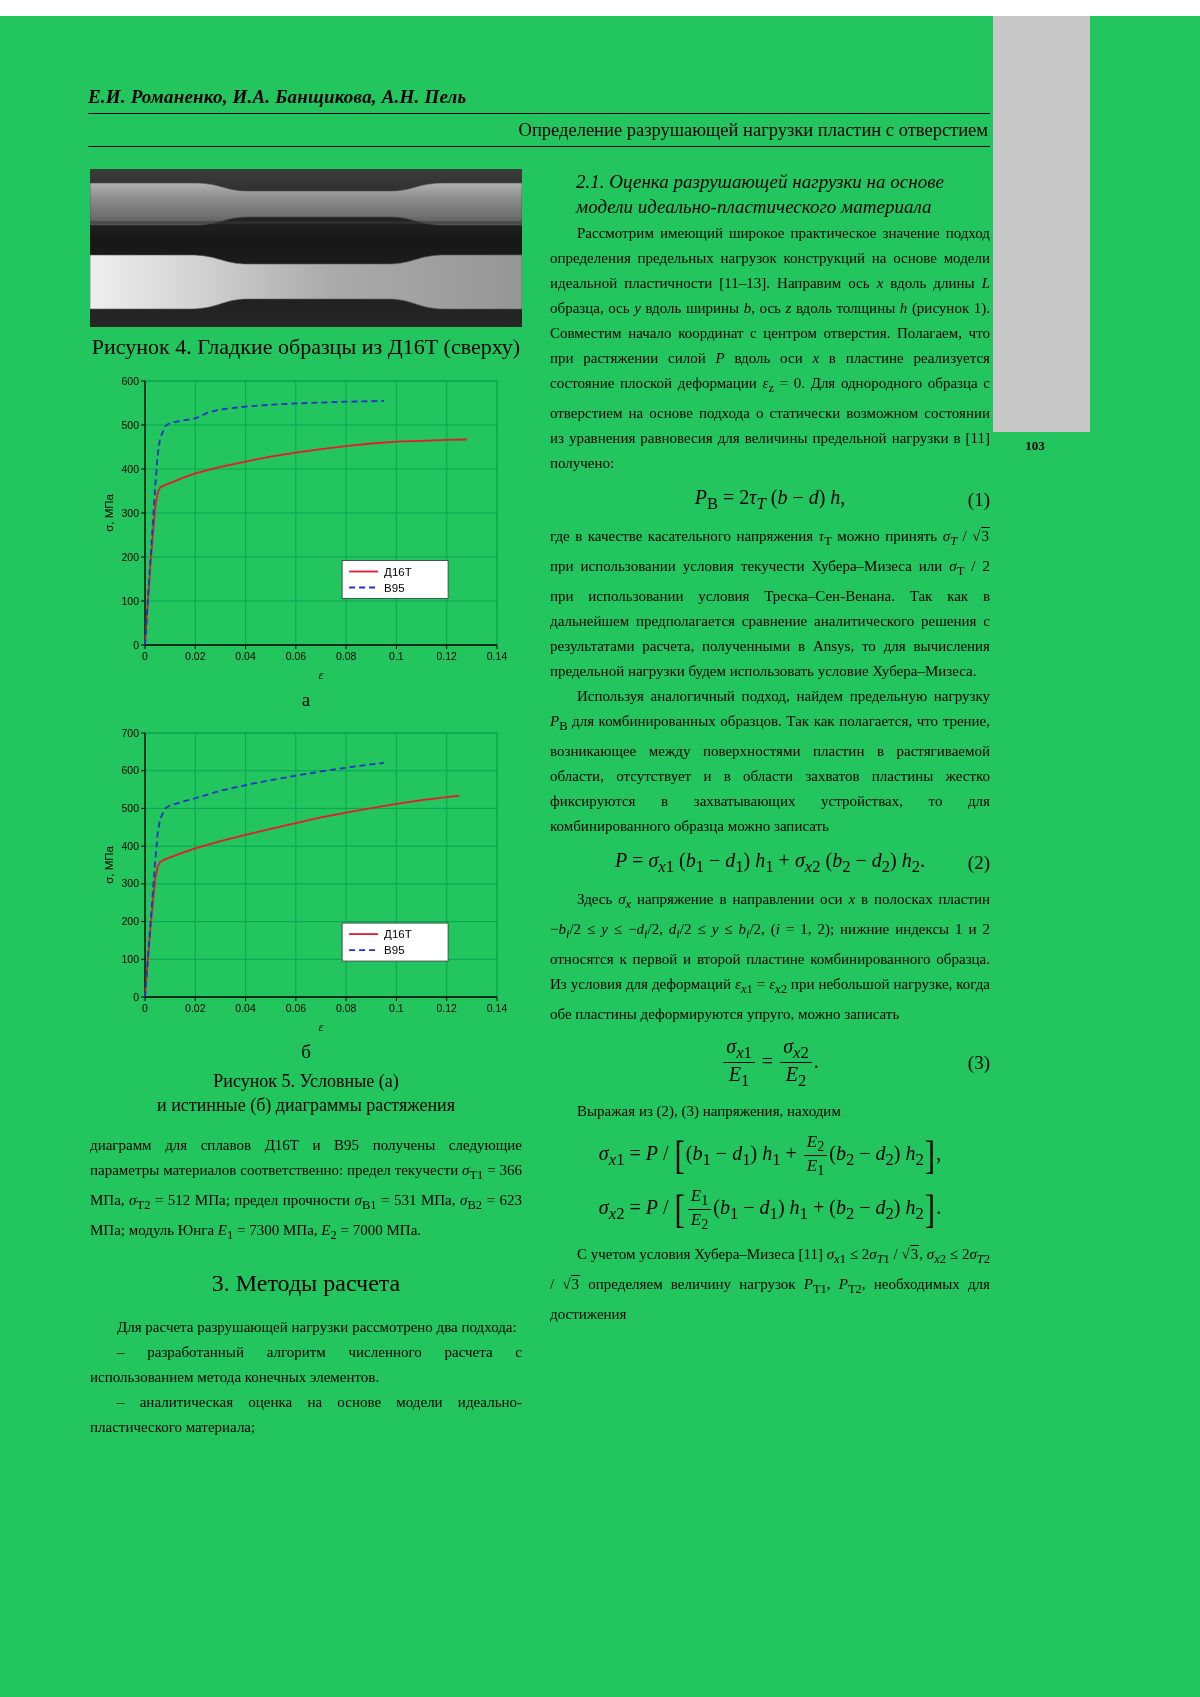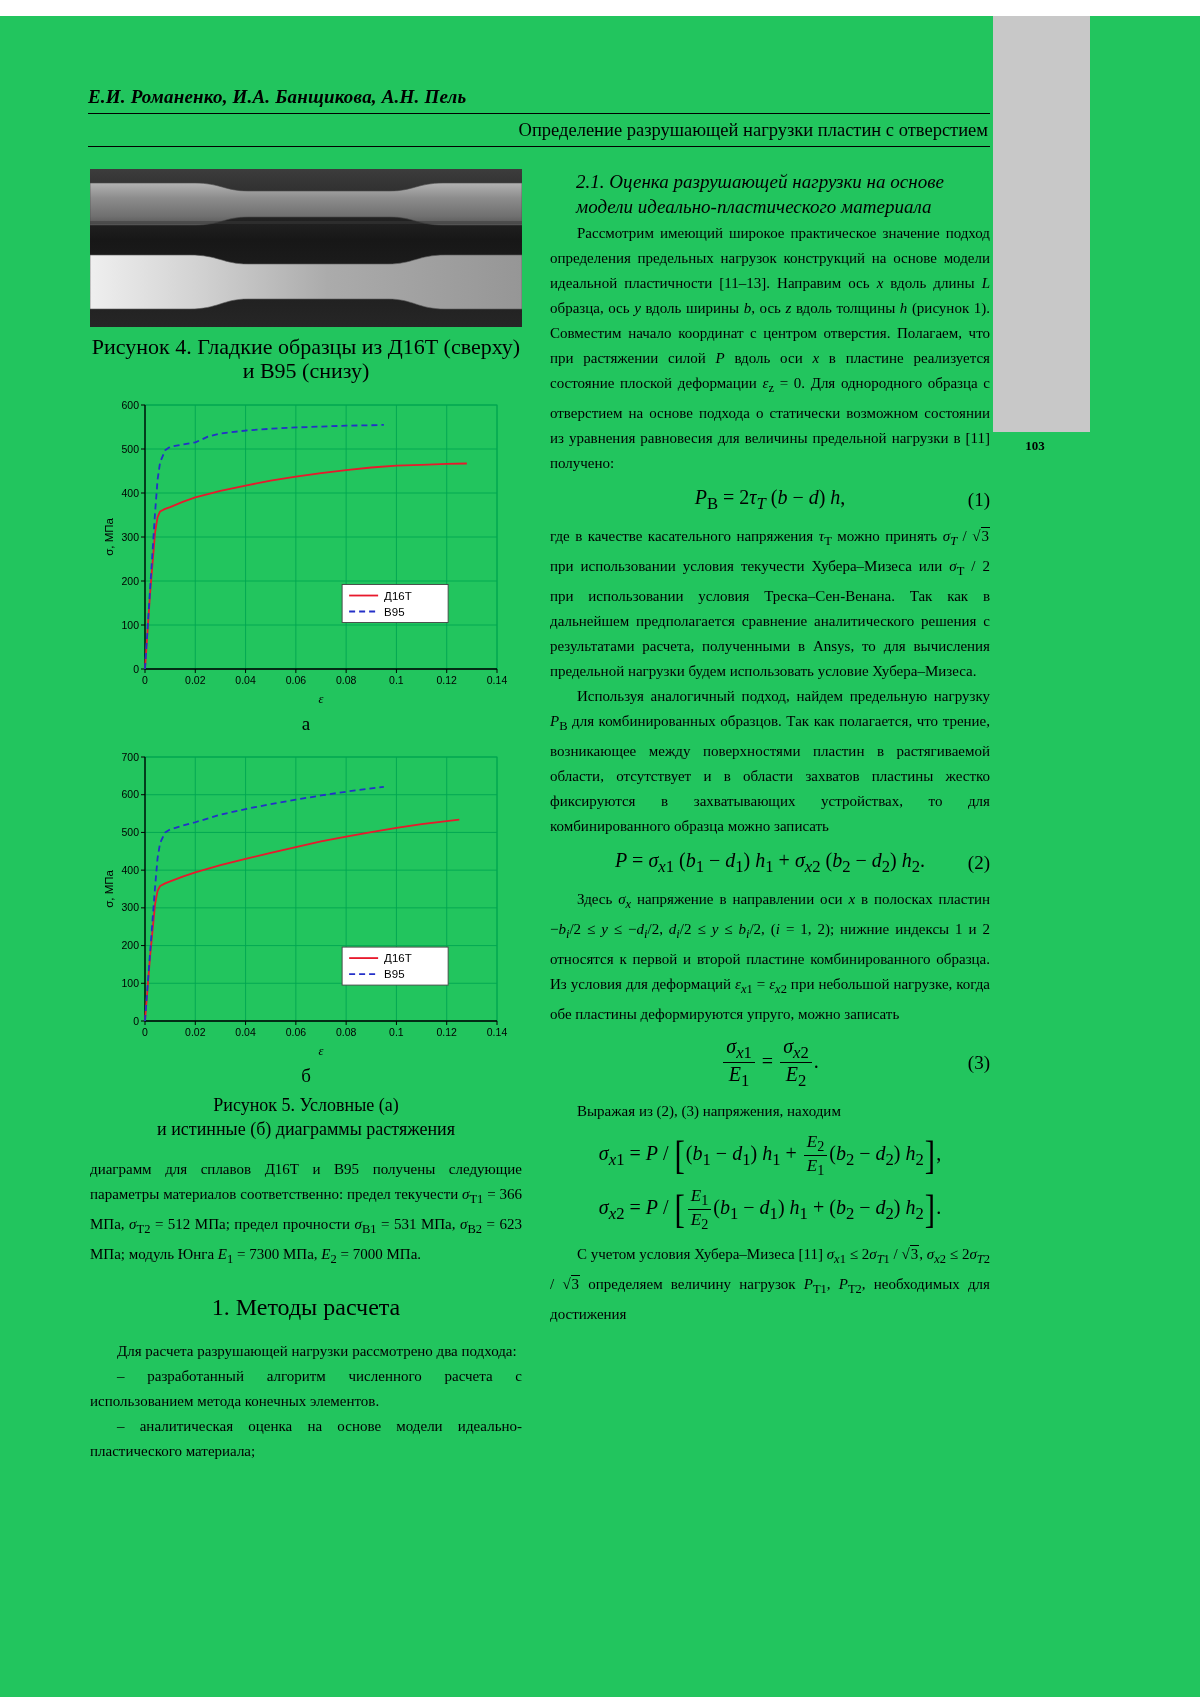--- a/index.html
+++ b/index.html
@@ -90,21 +90,20 @@
           <stop offset="1" stop-color="#969696"></stop>
         </linearGradient>
       </defs>
       <rect x="0" y="0" width="432" height="158" fill="url(#bgGrad)"></rect>
       <path d="M0,14 H105 C130,14 135,22 158,22 H300 C323,22 328,14 353,14 H432 V56 H353 C328,56 323,48 300,48 H158 C135,48 130,56 105,56 H0 Z" fill="url(#topSpec)" stroke="#4a4a4a" stroke-width="0.6"></path>
       <path d="M0,86 H100 C128,86 133,95 158,95 H298 C323,95 328,86 355,86 H432 V140 H355 C328,140 323,130 298,130 H158 C133,130 128,140 100,140 H0 Z" fill="url(#botSpec)" stroke="#5a5a5a" stroke-width="0.6"></path>
       <rect x="0" y="52" width="432" height="3" fill="#3a3a3a" opacity="0.5"></rect>
     </svg>
     <div class="caption">
       <div>Рисунок 4. Гладкие образцы из Д16Т (сверху)</div>
-      <div>и В95 (снизу)</div>
     </div>
 
     <div class="chart" id="chart-a"><svg width="410" height="312" viewBox="0 0 410 312">
           <line x1="44" y1="8" x2="44" y2="272" stroke="#00a651" stroke-width="0.9"></line>
           <line x1="94.28571428571428" y1="8" x2="94.28571428571428" y2="272" stroke="#00a651" stroke-width="0.9"></line>
           <line x1="144.57142857142856" y1="8" x2="144.57142857142856" y2="272" stroke="#00a651" stroke-width="0.9"></line>
           <line x1="194.85714285714283" y1="8" x2="194.85714285714283" y2="272" stroke="#00a651" stroke-width="0.9"></line>
           <line x1="245.14285714285714" y1="8" x2="245.14285714285714" y2="272" stroke="#00a651" stroke-width="0.9"></line>
           <line x1="295.42857142857144" y1="8" x2="295.42857142857144" y2="272" stroke="#00a651" stroke-width="0.9"></line>
           <line x1="345.71428571428567" y1="8" x2="345.71428571428567" y2="272" stroke="#00a651" stroke-width="0.9"></line>
@@ -225,21 +224,21 @@
         </svg></div>
     <div class="chart-sublabel">б</div>
 
     <div class="fig5-caption">
       <div>Рисунок 5. Условные (а)</div>
       <div>и истинные (б) диаграммы растяжения</div>
     </div>
 
     <p class="body params">диаграмм для сплавов Д16Т и В95 получены следующие параметры материалов соответственно: предел текучести <i>σ</i><sub>Т1</sub> = 366 МПа, <i>σ</i><sub>Т2</sub> = 512 МПа; предел прочности <i>σ</i><sub>В1</sub> = 531 МПа, <i>σ</i><sub>В2</sub> = 623 МПа; модуль Юнга <i>E</i><sub>1</sub> = 7300 МПа, <i>E</i><sub>2</sub> = 7000 МПа.</p>
 
-    <h2 class="sec-head">1. Методы расчета</h2>
+    <h2 class="sec-head">3. Методы расчета</h2>
 
     <p class="body indent">Для расчета разрушающей нагрузки рассмотрено два подхода:</p>
     <p class="body method-item">– разработанный алгоритм численного расчета с использованием метода конечных элементов.</p>
     <p class="body method-item">– аналитическая оценка на основе модели идеально-пластического материала;</p>
   </div>
 
   <div class="col-right">
     <div class="subsec">2.1. Оценка разрушающей нагрузки на основе модели идеально-пластического материала</div>
 
     <p class="body indent">Рассмотрим имеющий широкое практическое значение подход определения предельных нагрузок конструкций на основе модели идеальной пластичности [11–13]. Направим ось <i>x</i> вдоль длины <i>L</i> образца, ось <i>y</i> вдоль ширины <i>b</i>, ось <i>z</i> вдоль толщины <i>h</i> (рисунок 1). Совместим начало координат с центром отверстия. Полагаем, что при растяжении силой <i>P</i> вдоль оси <i>x</i> в пластине реализуется состояние плоской деформации <i>ε</i><sub>z</sub> = 0. Для однородного образца с отверстием на основе подхода о статически возможном состоянии из уравнения равновесия для величины предельной нагрузки в [11] получено:</p>

